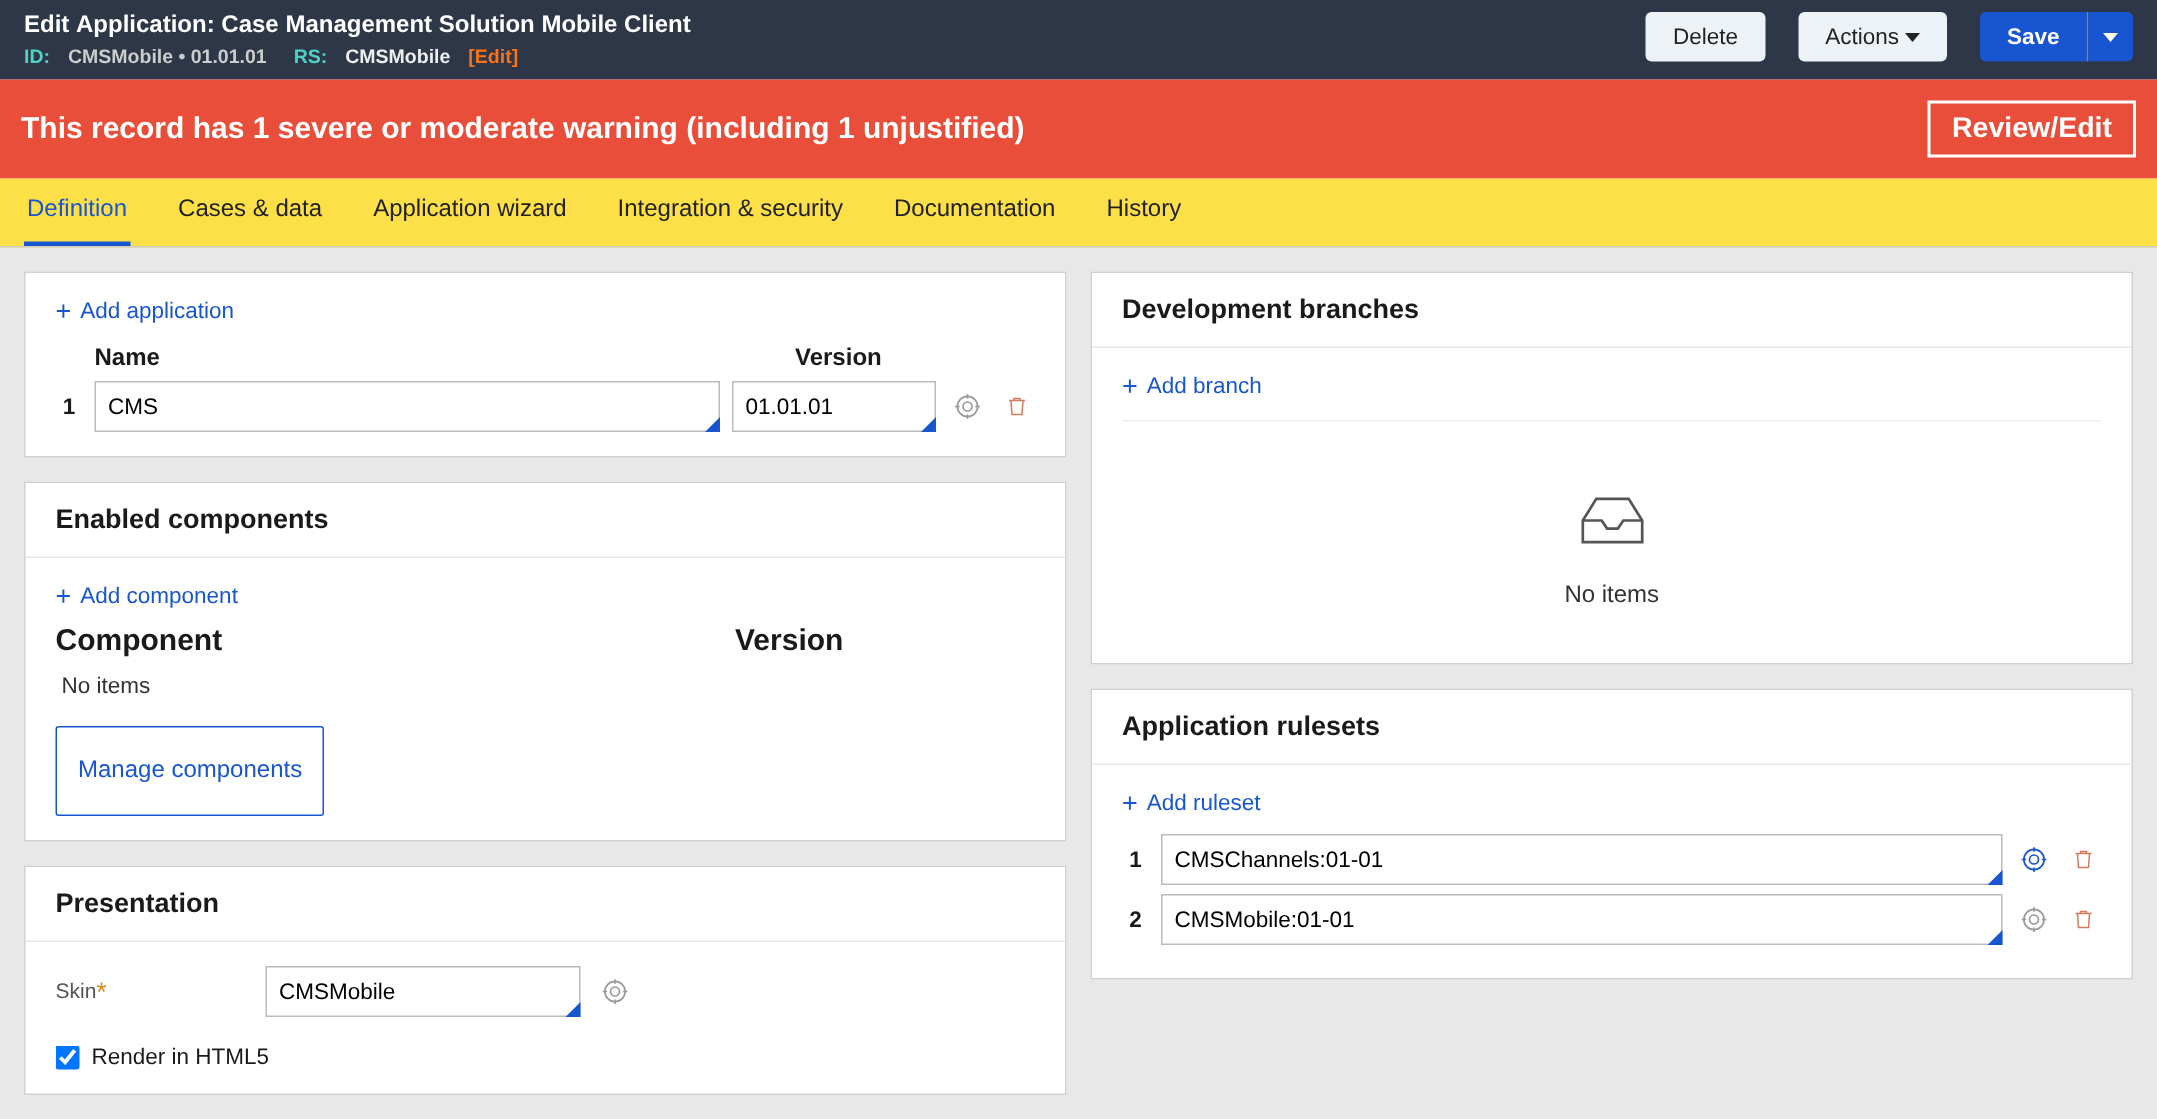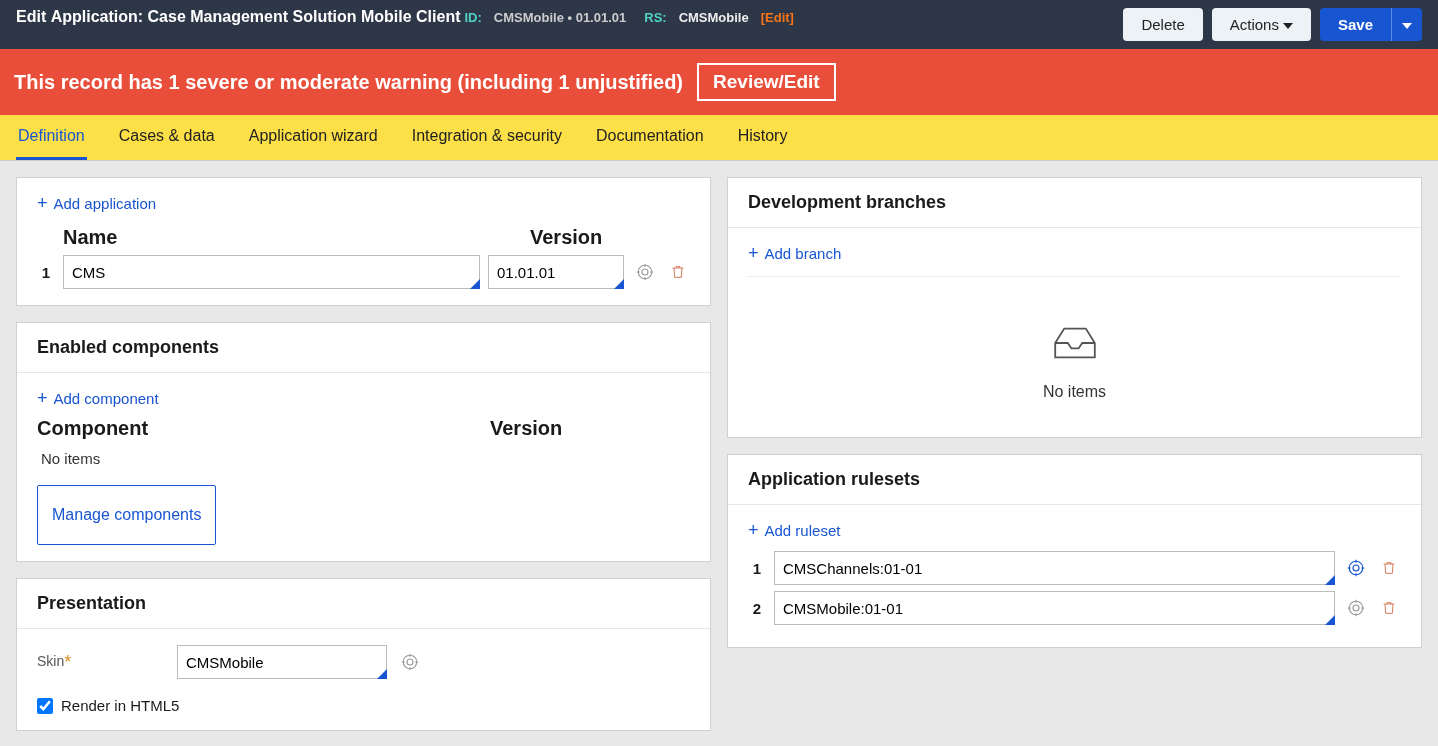--- a/index.html
+++ b/index.html
@@ -1,57 +1,57 @@
 <!DOCTYPE html>
 <html><head>
 <meta charset="utf-8">
 <style>
   * { box-sizing: border-box; margin: 0; padding: 0; }
   body { font-family: Arial, Helvetica, sans-serif; font-size: 14px; color: #1a1a1a; background: #e8e8e8; width: 1438px; }
   
   
   .header { background: #2d3748; color: #fff; padding: 8px 16px; display: flex; align-items: flex-start; justify-content: space-between; }
-  .header-left { display: flex; gap: 4px; }
+  .header-left { display: flex; flex-direction: column; gap: 4px; }
   .header-title { font-size: 16px; font-weight: bold; }
   .header-sub { display: flex; align-items: center; gap: 12px; font-size: 13px; }
   .id-label { color: #4fd1c5; font-weight: bold; }
   .id-val { color: #ccc; font-weight: bold; }
   .rs-label { color: #4fd1c5; font-weight: bold; margin-left: 6px;}
   .rs-val { color: #eee; font-weight: bold; }
   .edit-link { color: #f97316; font-weight: bold; }
-  .header-right { display: flex; gap: 9px; align-items: center; margin-left: 23px; }
+  .header-right { display: flex; gap: 22px; align-items: center; margin-left: 23px; }
   .btn { border: none; border-radius: 4px; padding: 8px 18px; font-size: 15px; cursor: pointer; font-weight: 500; }
   .btn-light { background: #edf2f7; color: #222; }
   .btn-primary { background: #1855d1; color: #fff; font-weight: bold;}
   .btn-chevron { background: #1855d1; color: #fff; padding: 8px 10px; border-left: 1px solid rgba(255,255,255,0.3);}
   .btn-group { display: flex; }
   .btn-group .btn-primary { border-radius: 4px 0 0 4px; }
   .btn-group .btn-chevron { border-radius: 0 4px 4px 0; }
   .chev-down { display:inline-block; width:0; height:0; border-left:5px solid transparent; border-right:5px solid transparent; border-top:6px solid currentColor; vertical-align: middle; margin-left:4px;}
   
   
-  .warning-banner { background: #e94e3a; color: #fff; display:flex; align-items:center; justify-content:flex-start; padding: 14px; gap: 14px; font-size: 20px; font-weight: bold;}
+  .warning-banner { background: #e94e3a; color: #fff; display:flex; align-items:center; justify-content:space-between; padding: 14px; gap: 14px; font-size: 20px; font-weight: bold;}
   .review-btn { border: 2px solid #fff; background: transparent; color:#fff; padding: 6px 14px; font-size: 19px; font-weight: bold; cursor:pointer; }
   
   
   .tabs { background: #fde047; display:flex; gap: 30px; padding: 0 16px; border-bottom: 1px solid #ccc; }
   .tab { padding: 12px 2px; font-size: 16px; color: #222; cursor:pointer; }
   .tab.active { color: #1855d1; border-bottom: 3px solid #1855d1; }
   
   
   .content { display:flex; gap: 16px; padding: 16px; align-items: flex-start;}
   .col { flex:1; display:flex; flex-direction:column; gap:16px; min-width:0;}
   .panel { background:#fff; border:1px solid #d0d0d0; }
   .panel-header { font-size: 18px; font-weight: bold; padding: 14px 20px; border-bottom: 1px solid #e6e6e6; }
   .panel-body { padding: 16px 20px; }
   
   .link-action { color:#1855d1; font-size:15px; display:inline-flex; align-items:center; gap:6px; cursor:pointer; }
   .plus-icon { font-size: 18px; line-height: 1; font-weight: normal; }
   
-  .row-head { display:flex; font-weight:bold; font-size:20px; margin-top:14px; padding: 0 0 6px 26px;}
+  .row-head { display:flex; font-weight:bold; font-size:16px; margin-top:14px; padding: 0 0 6px 26px;}
   .row-head .col-name { flex: 1; }
   .row-head .col-ver { width: 160px; }
   
   .app-row { display:flex; align-items:center; gap:8px; }
   .row-num { width:18px; text-align:center; font-weight:bold; font-size:15px; }
   .input-ac { position:relative; }
   .input-ac input { width:100%; height:34px; border:1px solid #bbb; padding: 0 8px; font-size:15px; }
   .input-ac::after { content:""; position:absolute; right:0; bottom:0; width:0; height:0; border-left:10px solid transparent; border-bottom:10px solid #1855d1; }
   .name-field { flex:1; }
   .ver-field { width:136px; }

